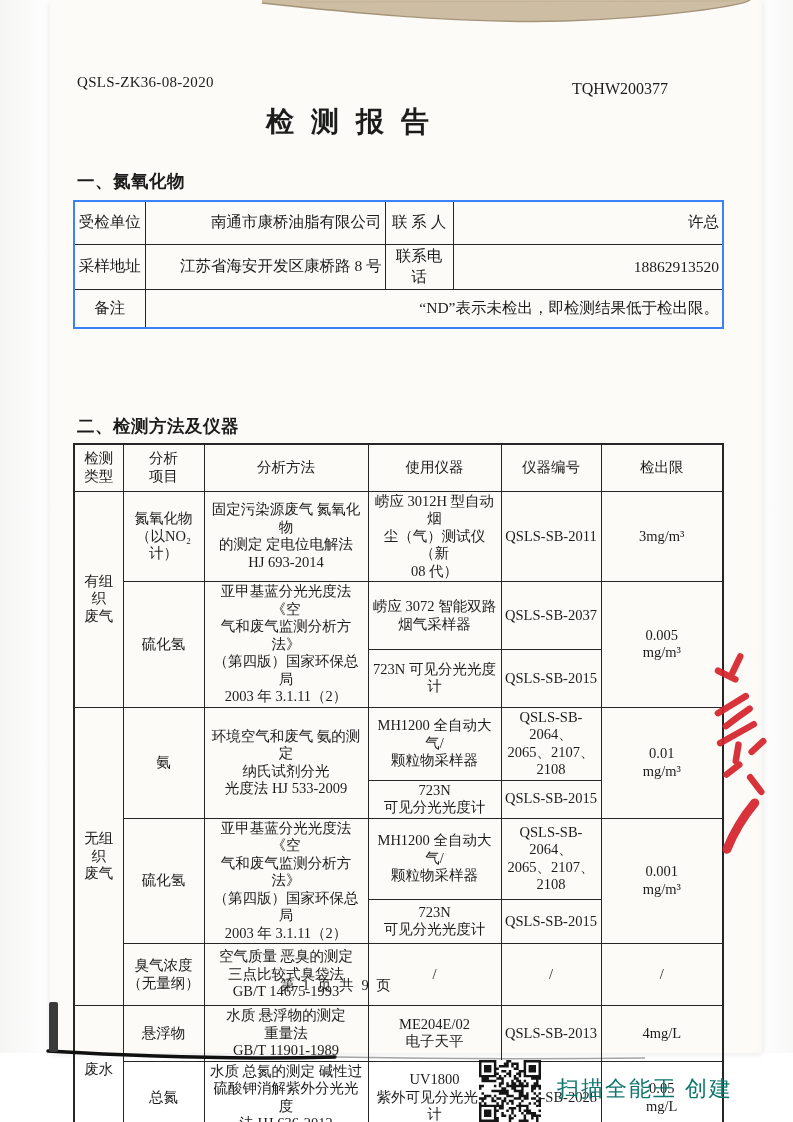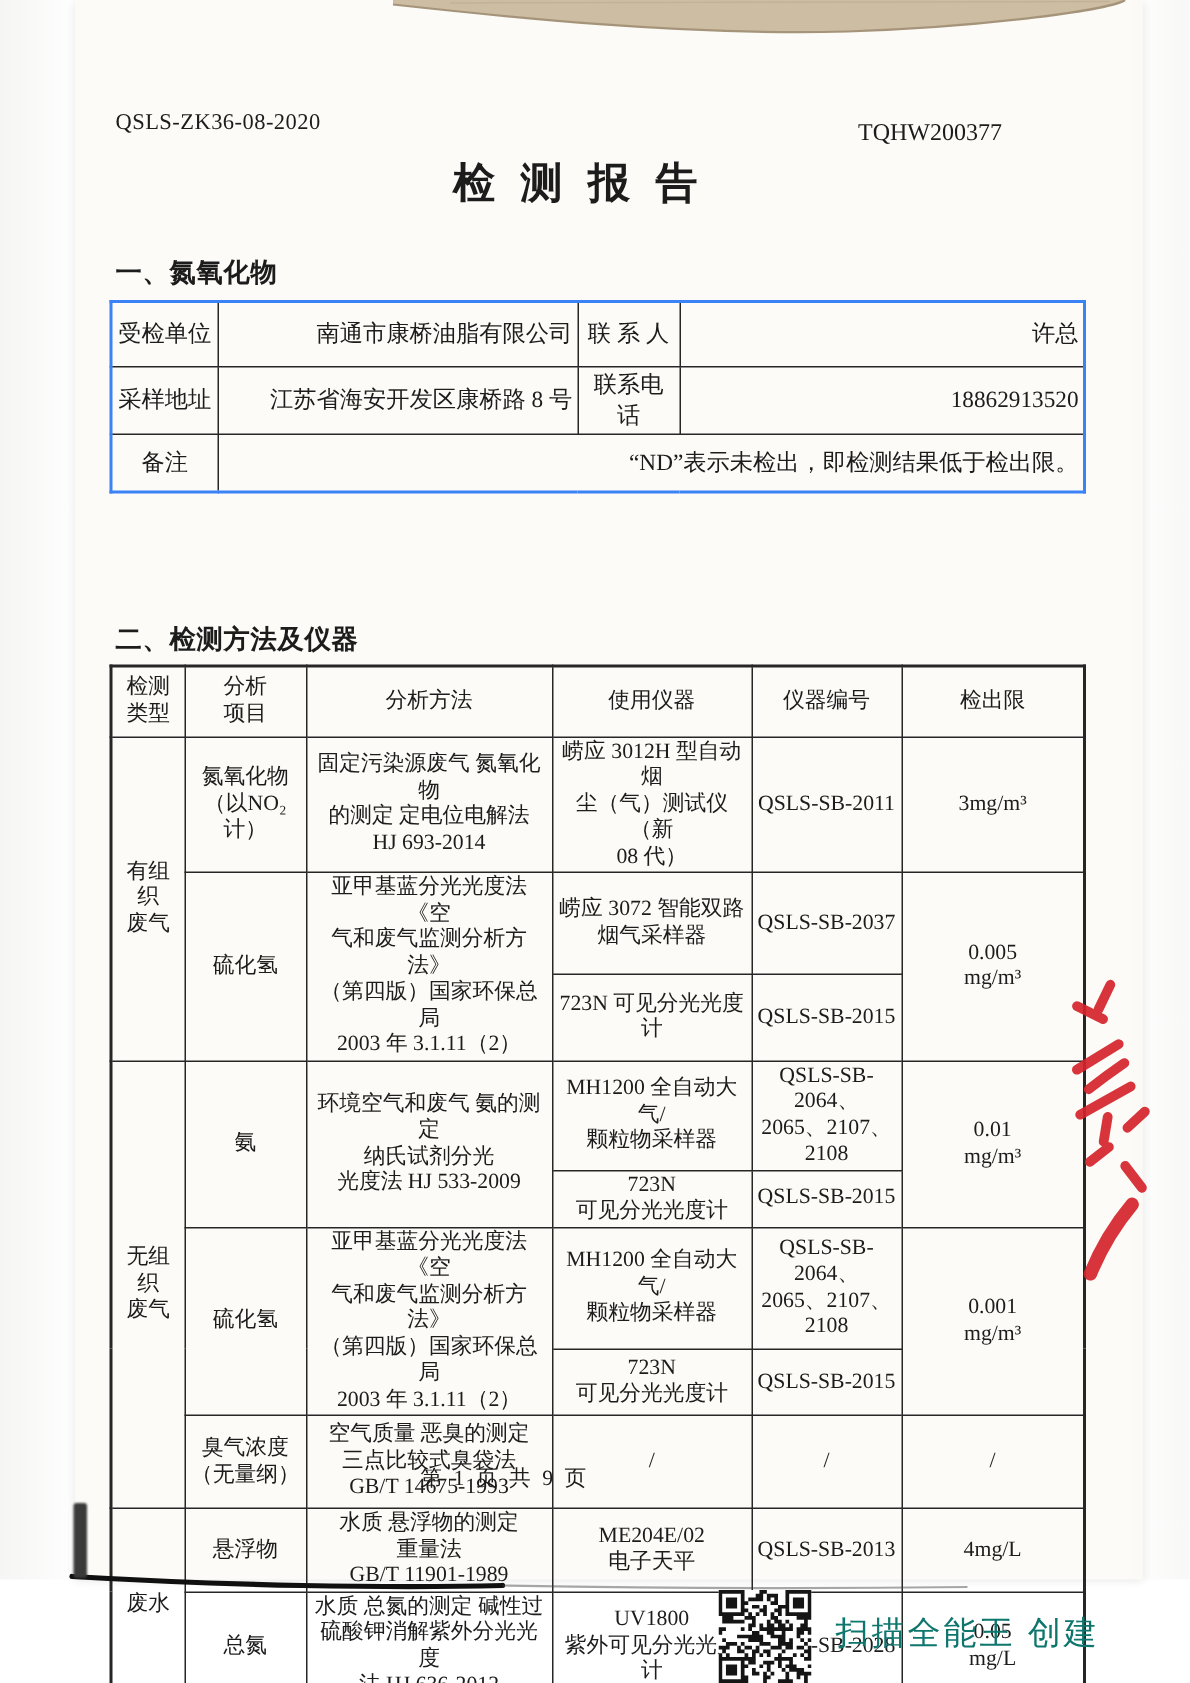--- a/index.html
+++ b/index.html
@@ -14,21 +14,21 @@
     background:#fcfbf7;
     box-shadow:0 1px 6px rgba(0,0,0,0.10);
   }
   .edge-right{position:absolute;top:0;right:0;width:42px;height:1053px;
     background:linear-gradient(to left,rgba(120,115,105,0.05),rgba(0,0,0,0));}
   .edge-left{position:absolute;top:0;left:0;width:55px;height:1053px;
     background:linear-gradient(to right,rgba(120,115,105,0.07),rgba(0,0,0,0));}
   .doc-code-left{position:absolute;left:77px;top:74px;font-size:15px;font-weight:400;letter-spacing:.3px;}
   .doc-code-right{position:absolute;left:572px;top:80px;font-size:16px;}
   .report-title{position:absolute;left:0;top:103px;width:700px;text-align:center;
-    font-size:28px;font-weight:700;letter-spacing:5px;margin-left:36px;}
+    font-size:28px;font-weight:700;letter-spacing:5px;}
   .sec-head{position:absolute;left:77px;font-size:17.5px;font-weight:700;letter-spacing:.5px;}
   .sec1{top:169px;} .sec2{top:414px;}
   table{border-collapse:collapse;table-layout:fixed;position:absolute;background:transparent;}
   td,th{border:1.4px solid #262626;text-align:center;vertical-align:middle;
     white-space:pre-line;font-weight:normal;padding:1px 3px;overflow:hidden;}
   .t1{left:73px;top:200px;width:649px;border:2px solid #3b82f6;}
   .t1 td{font-size:15.5px;}
   .t1 td.val{text-align:right;padding-left:12px;}
   .t2{left:73px;top:443px;width:649px;border:2px solid #262626;}
   .t2 td,.t2 th{font-size:14.5px;line-height:17.5px;}

